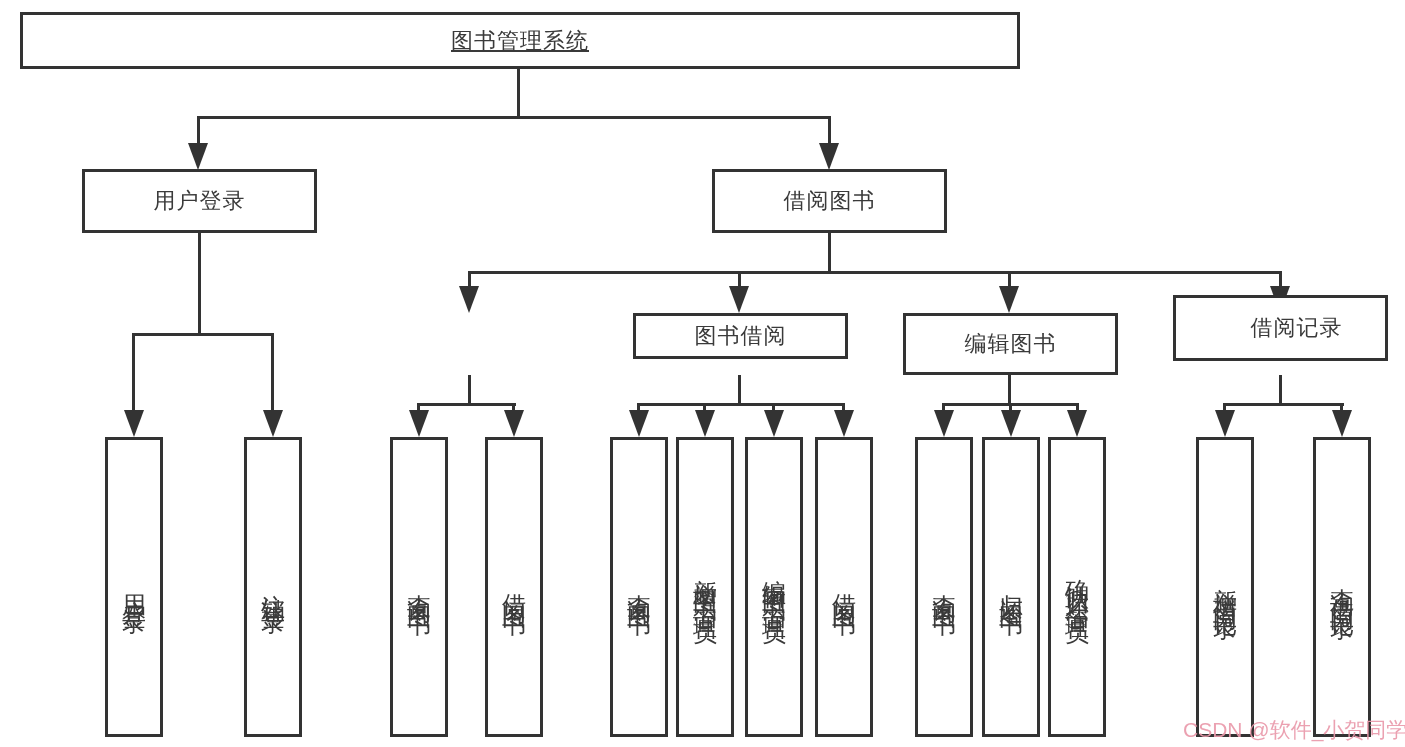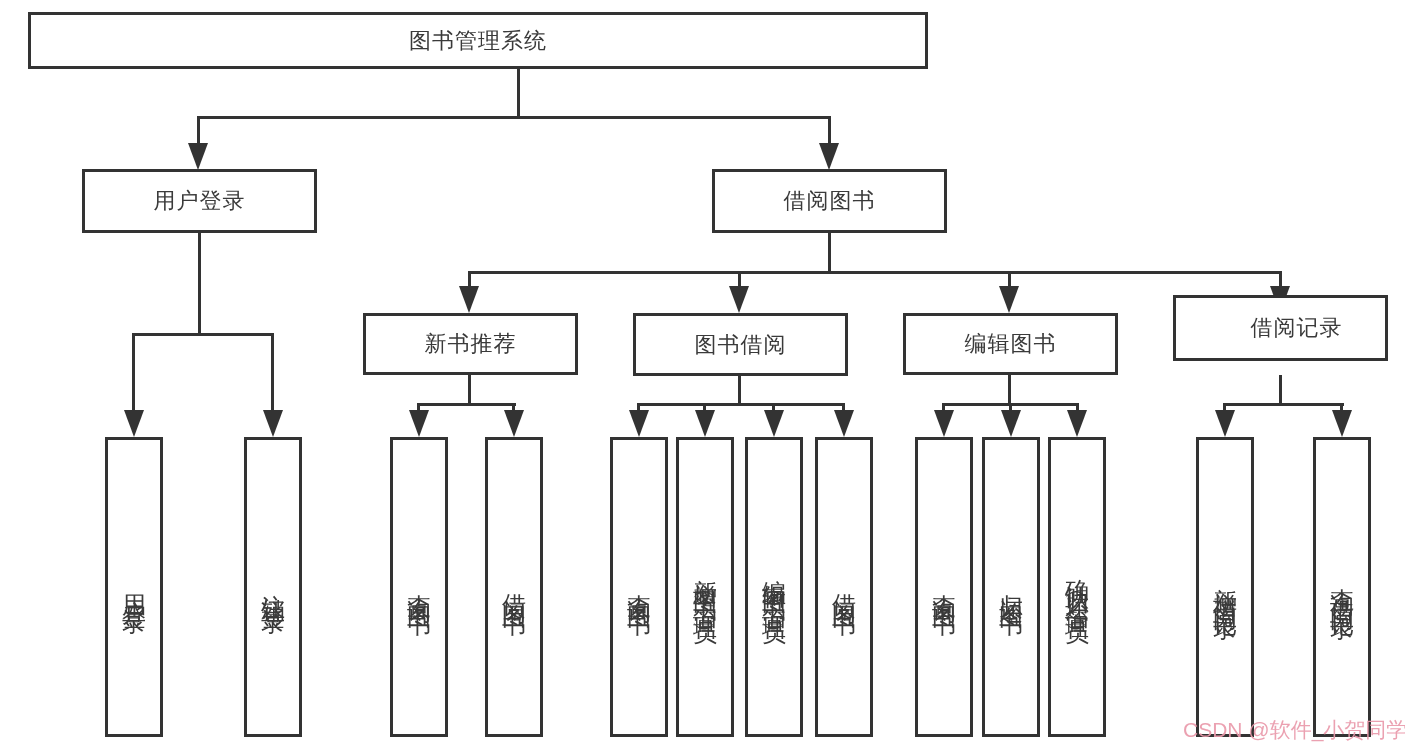--- a/index.html
+++ b/index.html
@@ -47,21 +47,21 @@
     color: rgba(233, 153, 170, 0.92);
     white-space: nowrap;
     z-index: 5;
   }
 </style>
 </head>
 <body>
 
 <div class="canvas">
 
-  <div class="box hbox" style="left:28px; top:12px; width:900px; height:57px;">
+  <div class="box hbox" style="left:20px; top:12px; width:1000px; height:57px;text-decoration:underline;">
     <span>图书管理系统</span>
   </div>
 
   <div class="line" style="left:517px; top:68px; width:3px; height:51px;"></div>
   <div class="line" style="left:197px; top:116px; width:634px; height:3px;"></div>
   <div class="line" style="left:197px; top:116px; width:3px; height:34px;"></div>
   <div class="arrow" style="left:188px; top:143px;"></div>
   <div class="line" style="left:828px; top:116px; width:3px; height:34px;"></div>
   <div class="arrow" style="left:819px; top:143px;"></div>
 
@@ -83,24 +83,21 @@
   <div class="line" style="left:468px; top:271px; width:814px; height:3px;"></div>
   <div class="line" style="left:468px; top:271px; width:3px; height:22px;"></div>
   <div class="arrow" style="left:459px; top:286px;"></div>
   <div class="line" style="left:738px; top:271px; width:3px; height:22px;"></div>
   <div class="arrow" style="left:729px; top:286px;"></div>
   <div class="line" style="left:1008px; top:271px; width:3px; height:22px;"></div>
   <div class="arrow" style="left:999px; top:286px;"></div>
   <div class="line" style="left:1279px; top:271px; width:3px; height:22px;"></div>
   <div class="arrow" style="left:1270px; top:286px;"></div>
 
-  <div class="box hbox" style="left:363px; top:313px; width:215px; height:62px;">
-    <span>新书推荐</span>
-  </div>
-  <div class="box hbox" style="left:633px; top:313px; width:215px; height:63px;">
+  <div class="box hbox" style="left:633px; top:313px; width:215px; height:46px;">
     <span>图书借阅</span>
   </div>
   <div class="box hbox" style="left:903px; top:313px; width:215px; height:62px;">
     <span>编辑图书</span>
   </div>
   <div class="box hbox" style="left:1173px; top:295px; width:215px; height:66px;padding-left:32px;">
     <span>借阅记录</span>
   </div>
 
   <div class="line" style="left:468px; top:375px; width:3px; height:31px;"></div>

